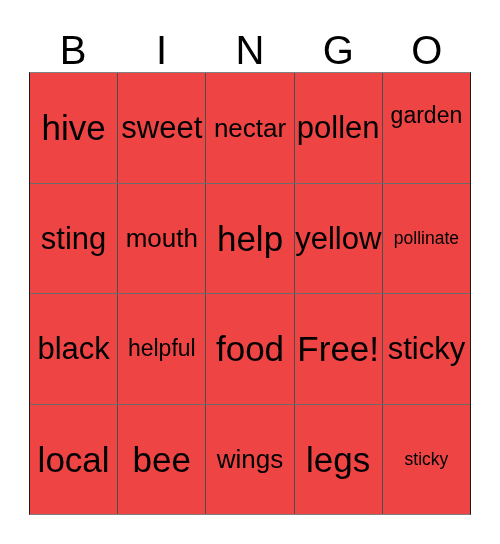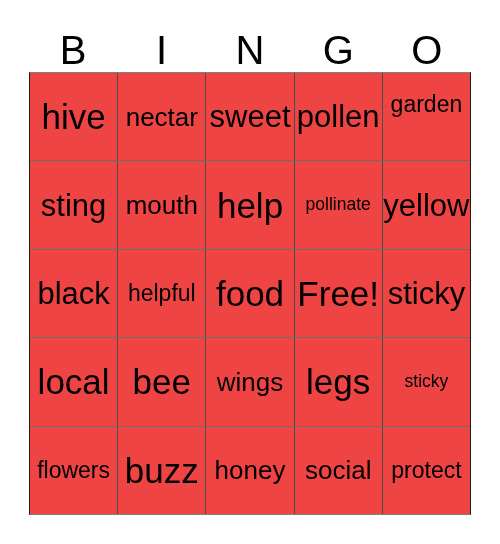--- a/index.html
+++ b/index.html
@@ -116,48 +116,48 @@
     <div class="header-cell">O</div>
   </div>
 
   <div id="grid">
 
     <div class="grid-row">
       <div class="cell">
           <span class="cell-label sz-xl">hive</span>
         </div>
       <div class="cell">
-          <span class="cell-label sz-md">nectar</span>
+          <span class="cell-label sz-lg">sweet</span>
         </div>
       <div class="cell">
-          <span class="cell-label sz-lg">sweet</span>
+          <span class="cell-label sz-md">nectar</span>
         </div>
       <div class="cell">
           <span class="cell-label sz-lg">pollen</span>
         </div>
       <div class="cell">
           <span class="cell-label shift-up sz-sm">garden</span>
         </div>
     </div>
 
     <div class="grid-row">
       <div class="cell">
           <span class="cell-label sz-lg">sting</span>
         </div>
       <div class="cell">
           <span class="cell-label sz-md">mouth</span>
         </div>
       <div class="cell">
           <span class="cell-label sz-xl">help</span>
         </div>
       <div class="cell">
-          <span class="cell-label sz-xs">pollinate</span>
+          <span class="cell-label sz-lg">yellow</span>
         </div>
       <div class="cell">
-          <span class="cell-label sz-lg">yellow</span>
+          <span class="cell-label sz-xs">pollinate</span>
         </div>
     </div>
 
     <div class="grid-row">
       <div class="cell">
           <span class="cell-label sz-lg">black</span>
         </div>
       <div class="cell">
           <span class="cell-label sz-sm">helpful</span>
         </div>
@@ -183,32 +183,15 @@
           <span class="cell-label sz-md">wings</span>
         </div>
       <div class="cell">
           <span class="cell-label sz-xl">legs</span>
         </div>
       <div class="cell">
           <span class="cell-label sz-xs">sticky</span>
         </div>
     </div>
 
-    <div class="grid-row">
-      <div class="cell">
-          <span class="cell-label sz-sm">flowers</span>
-        </div>
-      <div class="cell">
-          <span class="cell-label sz-xl">buzz</span>
-        </div>
-      <div class="cell">
-          <span class="cell-label sz-md">honey</span>
-        </div>
-      <div class="cell">
-          <span class="cell-label sz-md">social</span>
-        </div>
-      <div class="cell">
-          <span class="cell-label sz-sm">protect</span>
-        </div>
-    </div>
 
   </div>
 </div>
 
 </body></html>

